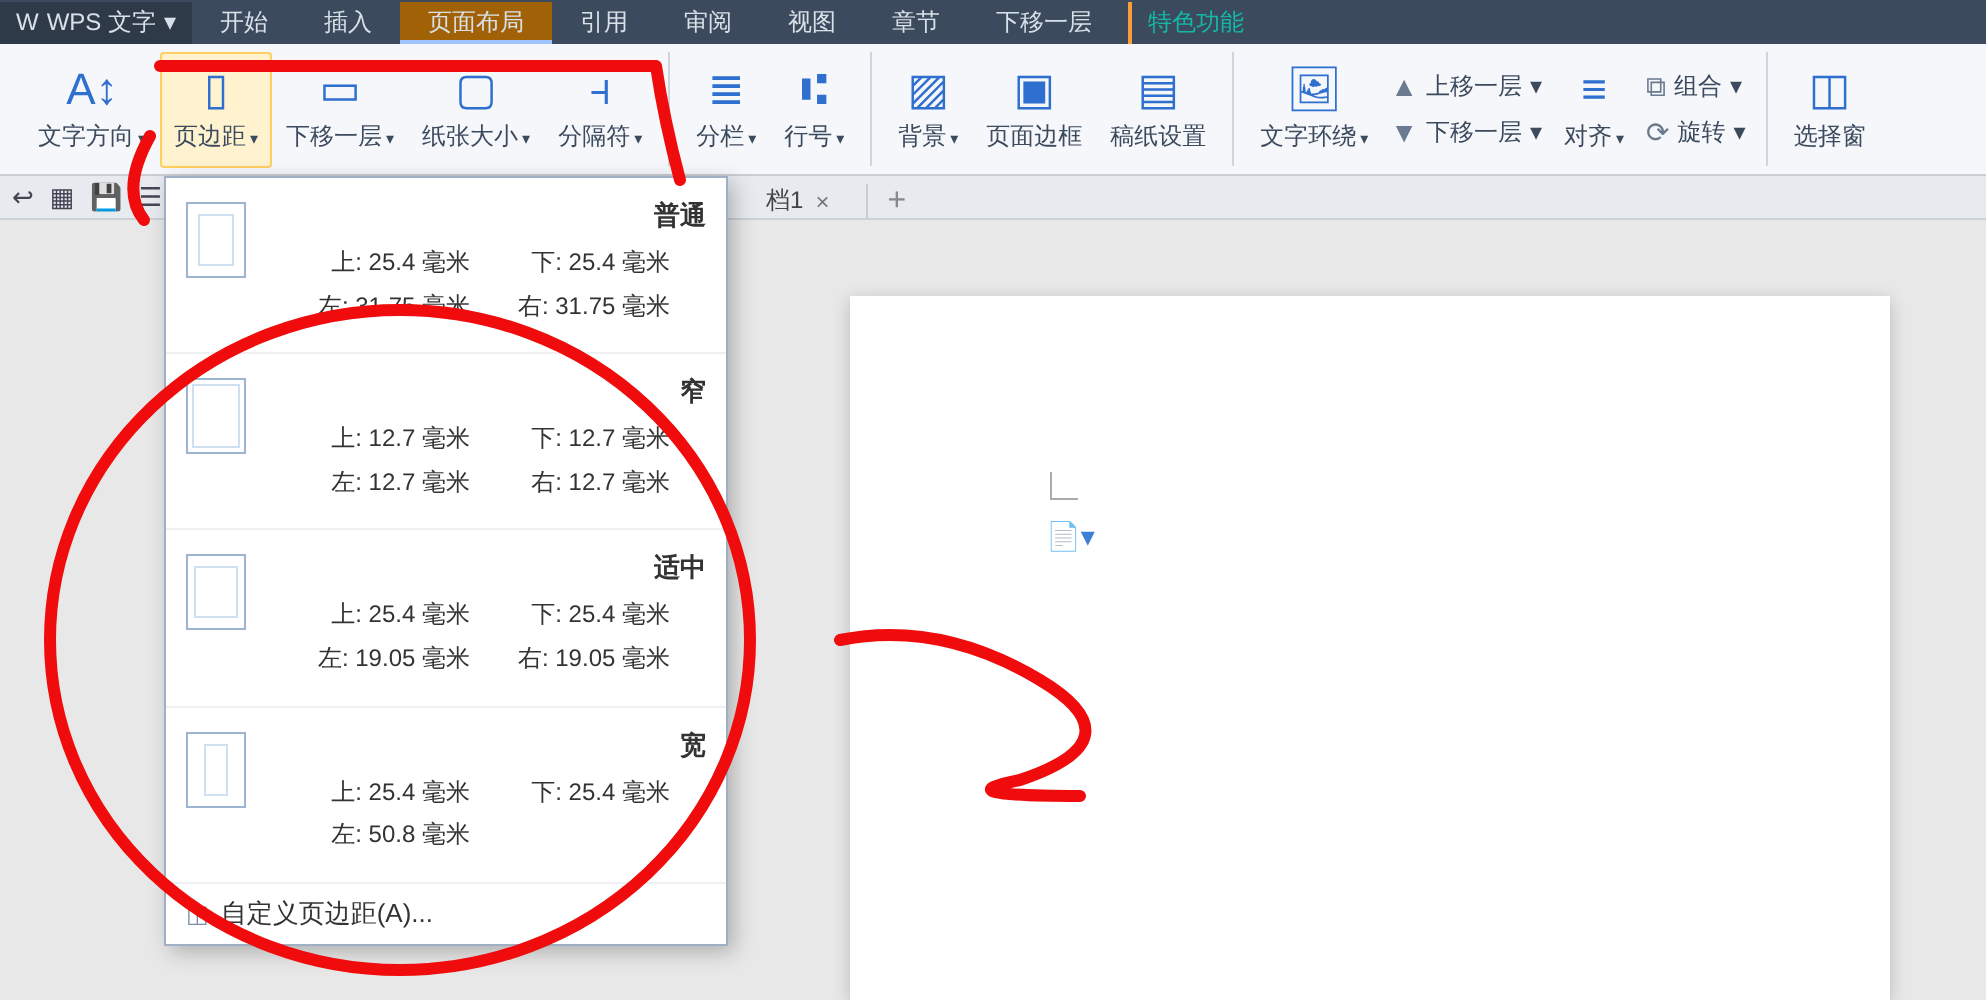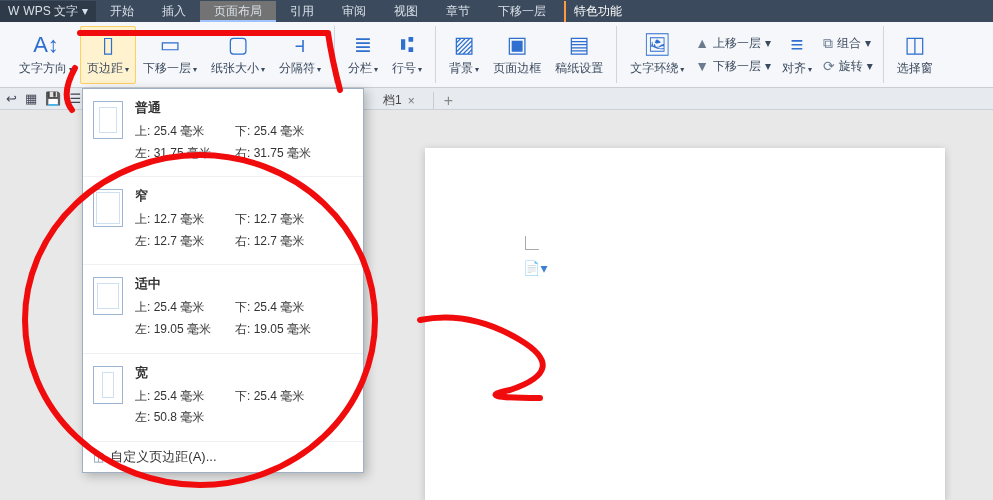--- a/index.html
+++ b/index.html
@@ -1,22 +1,22 @@
 <!DOCTYPE html>
 <html><head>
 <meta charset="utf-8">
 <style>
 * { margin: 0; padding: 0; box-sizing: border-box; font-family: "Microsoft YaHei", Arial, sans-serif; }
 body { width: 993px; height: 500px; background: #e8e8e8; overflow: hidden; position: relative; }
 
 .menubar { background: #3b4a5c; height: 22px; display: flex; align-items: center; font-size: 12px; color: #d8e0e8; }
 .menubar .app-label { background: #2e3a48; padding: 2px 8px; display: flex; align-items: center; gap: 4px; }
 .menubar .menu-item { padding: 2px 14px; cursor: pointer; }
-.menubar .menu-item.active { background: #737373; border-bottom: 2px solid #9ec3ff; padding-bottom: 0; }
-.menubar .special { color: #ffffff; border-left: 2px solid #ff9b3d; padding-left: 8px; margin-left: 4px; }
+.menubar .menu-item.active { background: #a16207; border-bottom: 2px solid #9ec3ff; padding-bottom: 0; }
+.menubar .special { color: #14b8a6; border-left: 2px solid #ff9b3d; padding-left: 8px; margin-left: 4px; }
 
 .ribbon { background: #f5f7fa; height: 66px; border-bottom: 1px solid #c9ced4; display: flex; padding: 4px 6px; font-size: 12px; color: #3c4a5e; }
 .rib-group { display: flex; align-items: center; border-right: 1px solid #d0d5dc; padding: 0 6px; }
 .rib-btn { display: flex; flex-direction: column; align-items: center; justify-content: center; padding: 2px 6px; cursor: pointer; border: 1px solid transparent; border-radius: 2px; height: 58px; min-width: 44px; }
 .rib-btn.active { background: #fff3cf; border: 1px solid #ffcf5f; }
 .rib-btn .icon { font-size: 22px; margin-bottom: 2px; color: #2f6fcf; }
 .rib-btn .label { white-space: nowrap; }
 .rib-btn .caret { font-size: 8px; margin-left: 2px; }
 .rib-stack { display: flex; flex-direction: column; gap: 2px; }
 .rib-small { display: flex; align-items: center; gap: 4px; padding: 2px 4px; cursor: pointer; white-space: nowrap; }
@@ -36,21 +36,21 @@
 .cursor-icon { position: absolute; top: 112px; left: 98px; font-size: 14px; color: #3b7fd6; }
 
 .dropdown { position: absolute; left: 82px; top: 88px; width: 282px; background: #fff; border: 1px solid #9fb0c4; box-shadow: 3px 3px 10px rgba(0,0,0,0.25); font-size: 13px; color: #333; }
 .dd-item { display: flex; padding: 10px 10px 12px 10px; border-bottom: 1px solid #eef0f3; cursor: pointer; }
 .dd-thumb { width: 30px; height: 38px; border: 1px solid #9cb4cf; background: #fff; margin-right: 12px; position: relative; flex-shrink: 0; margin-top: 2px; }
 .dd-thumb::after { content: ""; position: absolute; border: 1px solid #cfe0f3; }
 .dd-thumb.normal::after { top: 5px; left: 5px; right: 5px; bottom: 5px; }
 .dd-thumb.narrow::after { top: 2px; left: 2px; right: 2px; bottom: 2px; }
 .dd-thumb.moderate::after { top: 5px; left: 3px; right: 3px; bottom: 5px; }
 .dd-thumb.wide::after { top: 5px; left: 8px; right: 8px; bottom: 5px; }
-.dd-text { flex: 1; }
+.dd-text { flex: 1; text-align: right; }
 .dd-title { font-weight: bold; margin-bottom: 4px; }
 .dd-row { display: flex; font-size: 12px; line-height: 1.8; }
 .dd-row span { min-width: 100px; }
 .dd-custom { padding: 6px 10px; display: flex; align-items: center; gap: 6px; cursor: pointer; }
 .dd-custom .cicon { font-size: 12px; color: #7b8fa8; }
 
 .annotation { position: absolute; pointer-events: none; }
 </style>
 </head>
 <body>

